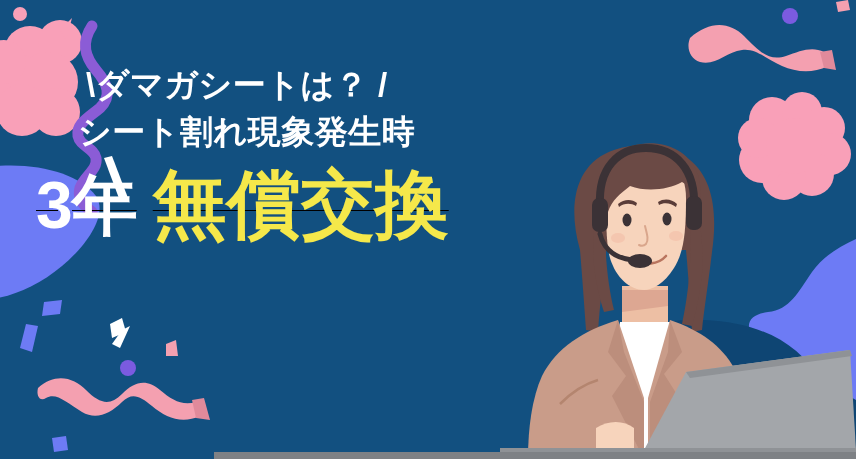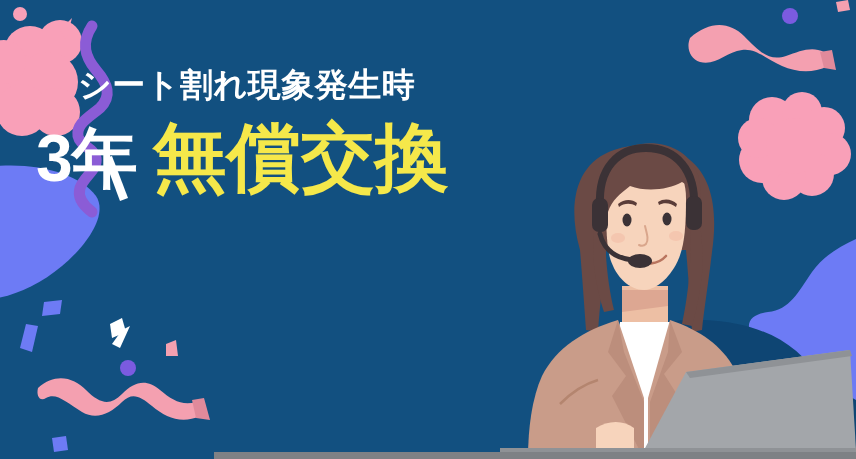--- a/index.html
+++ b/index.html
@@ -38,20 +38,21 @@
     letter-spacing: 0.5px;
     white-space: nowrap;
   }
   .line-sub.l1 { padding-left: 86px; }
   .line-sub.l2 { padding-left: 78px; }
   .line-main {
     margin-top: 12px;
     padding-left: 36px;
     white-space: nowrap;
     line-height: 1;
+    text-decoration: underline;
   }
   .main-white {
     font-size: 66px;
     font-weight: 800;
     color: #ffffff;
     letter-spacing: -1px;
     vertical-align: middle;
   }
   .main-yellow {
     font-size: 74px;
@@ -136,20 +137,21 @@
     <g fill="#7B5BE0">
       <circle cx="128" cy="368" r="8"></circle>
       <circle cx="790" cy="16" r="8"></circle>
     </g>
     <path d="M 166 344 L 176 340 L 178 356 L 166 356 Z" fill="#F4A0B0"></path>
     <path d="M 836 2 L 848 0 L 850 10 L 838 12 Z" fill="#F4A0B0"></path>
 
   </svg>
 
   <div class="text-block">
+    <div class="line-sub l1">\ダマガシートは？ /</div>
     <div class="line-sub l2">シート割れ現象発生時</div>
     <div class="line-main">
       <span class="main-white">3年</span><span class="main-yellow">無償交換</span>
     </div>
   </div>
 
   <svg class="layer" viewBox="0 0 856 459" xmlns="http://www.w3.org/2000/svg" style="z-index:20;">
 
     <path d="M 580 250 C 566 200, 578 162, 614 150 C 640 141, 672 144, 690 160
              C 712 178, 718 210, 712 252 C 708 286, 704 310, 702 330

